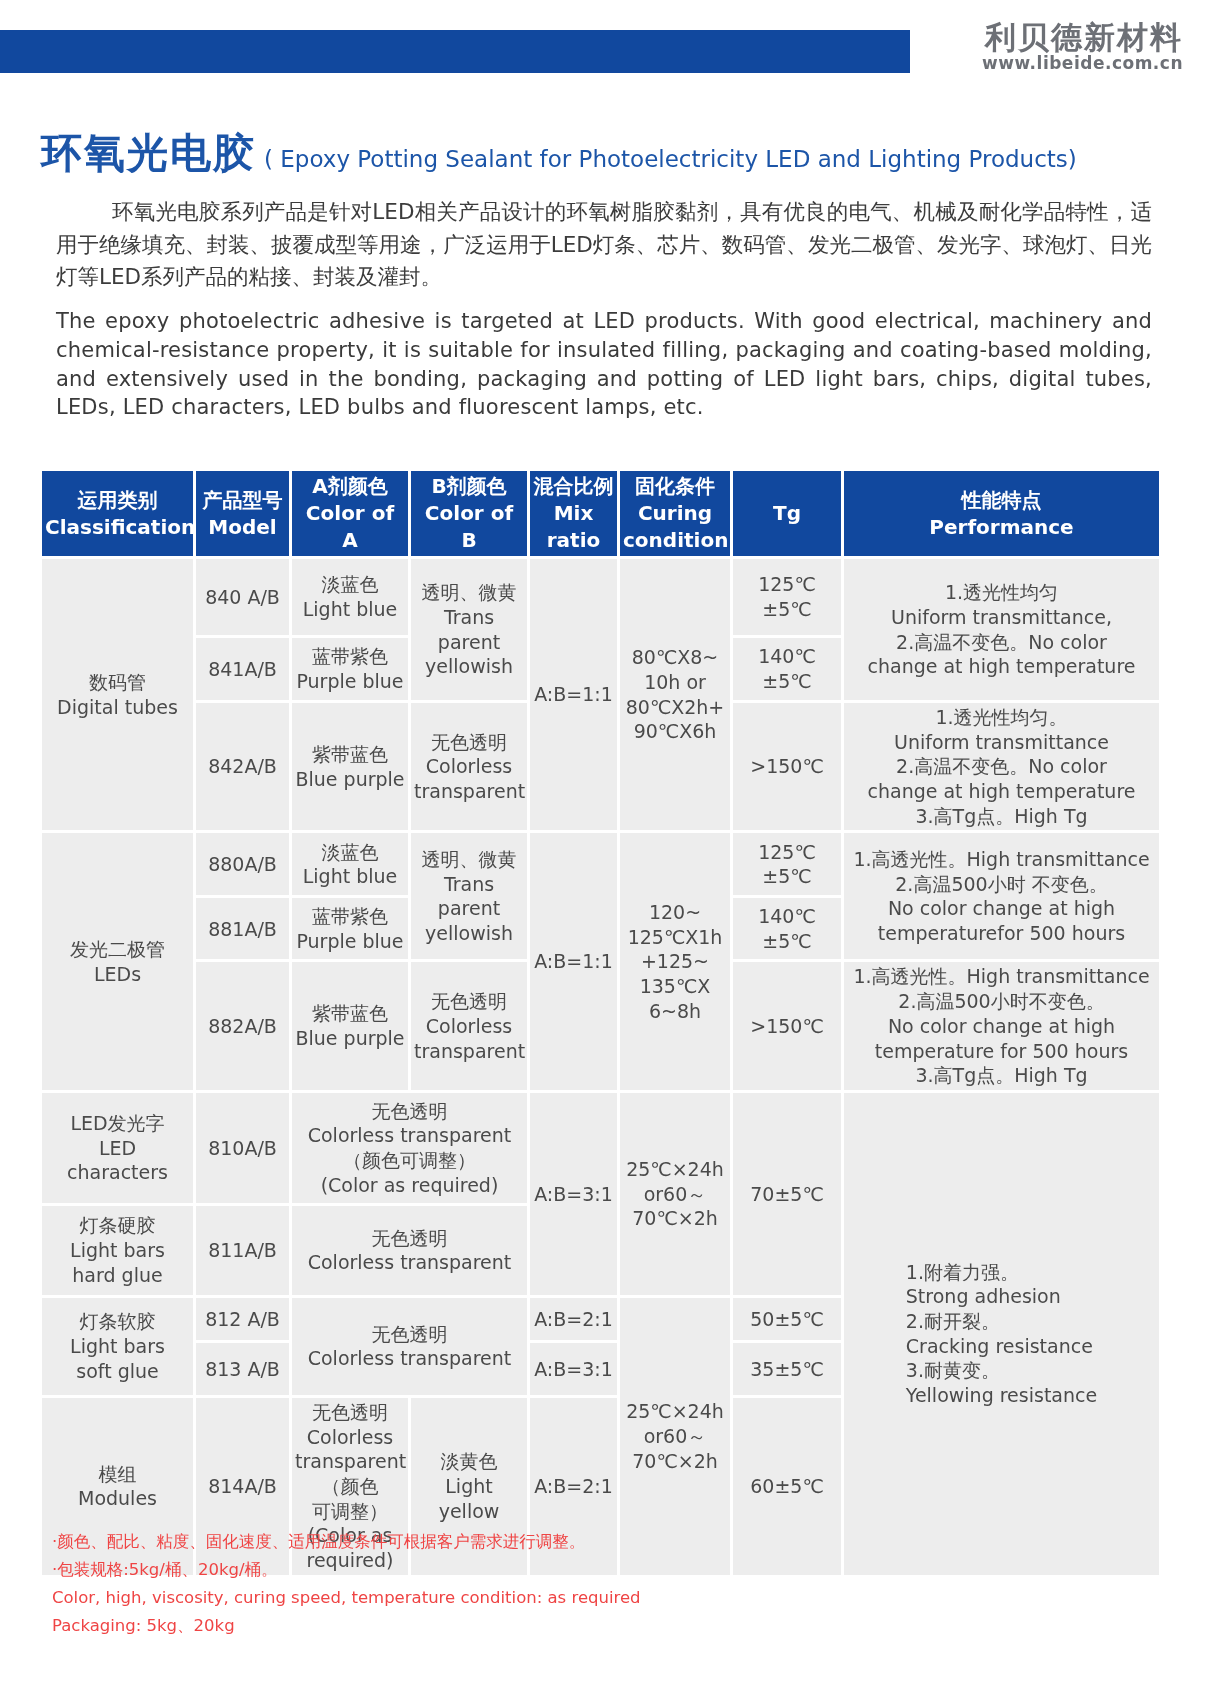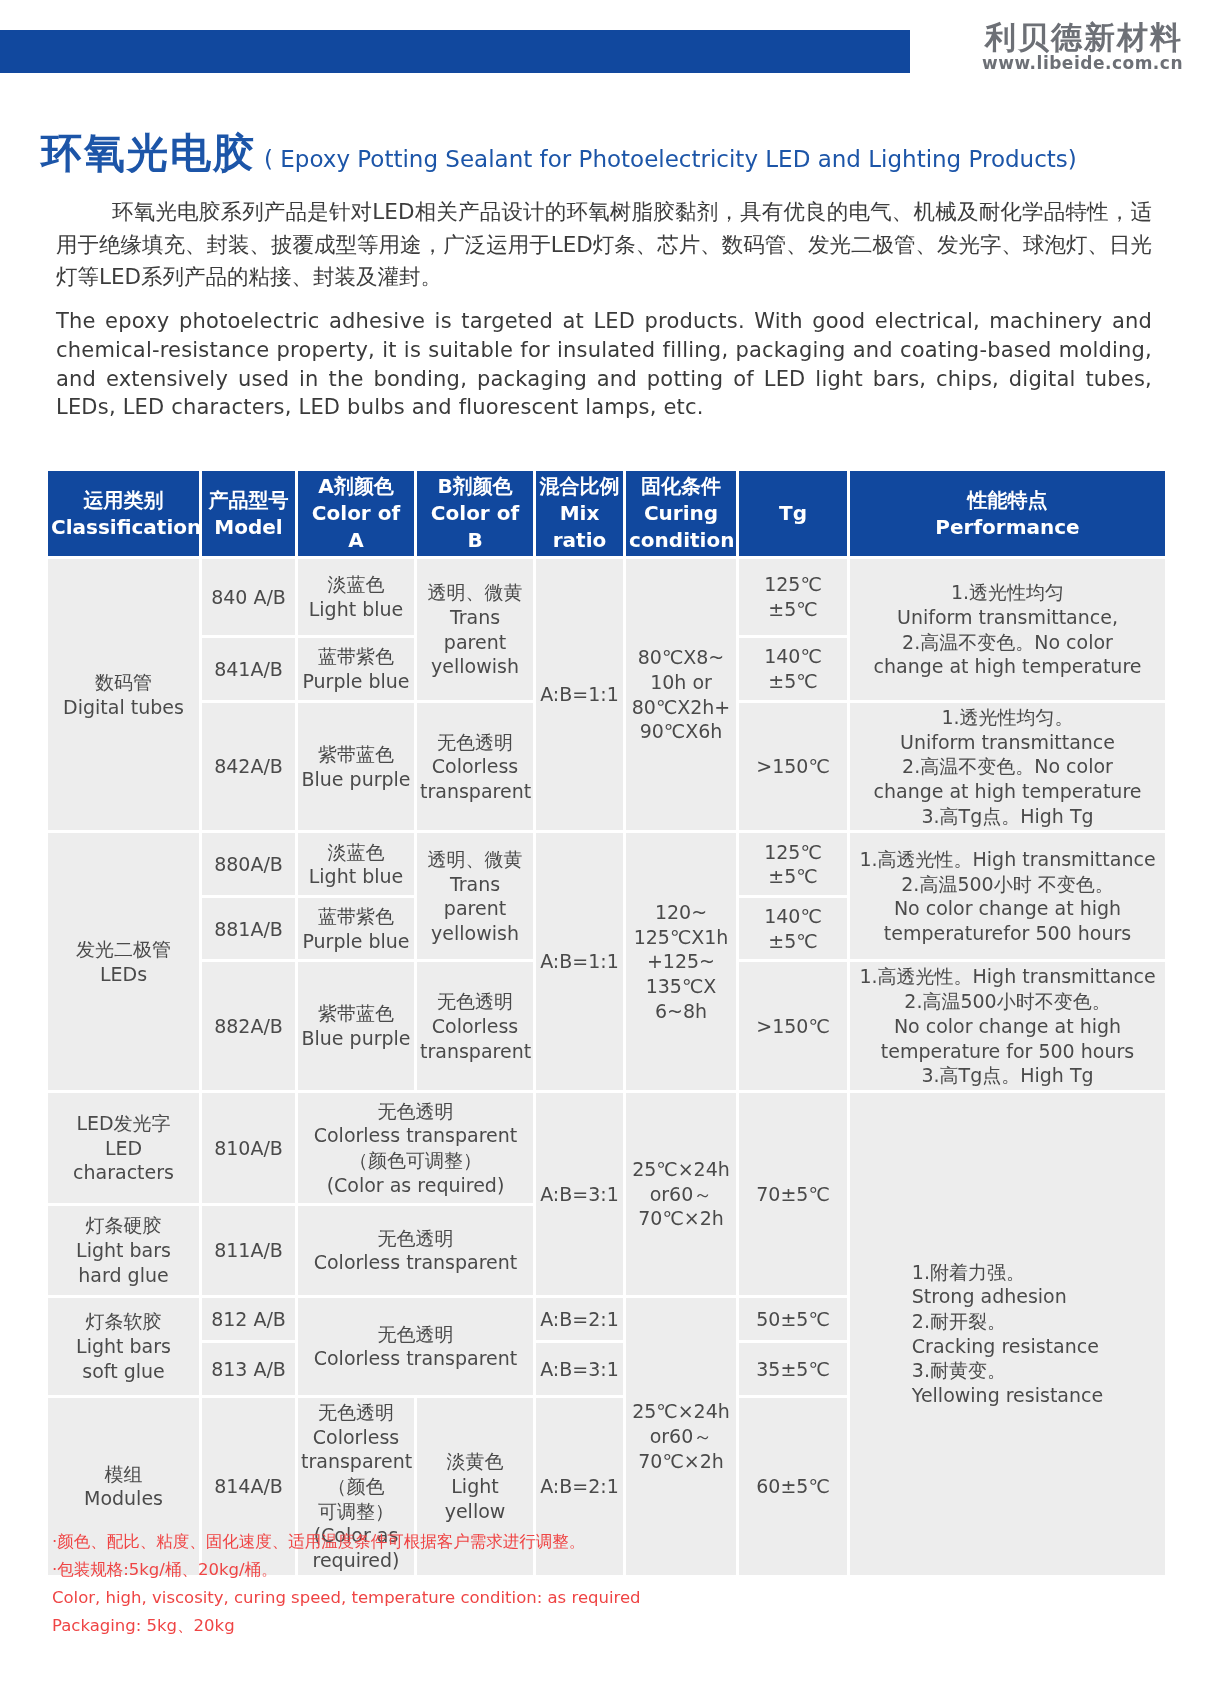--- a/index.html
+++ b/index.html
@@ -15,21 +15,21 @@
   
   .title{position:absolute;left:41px;top:126px;display:flex;align-items:baseline;gap:8px;white-space:nowrap;}
   .title-zh{font-size:41px;font-weight:700;color:#1C55A8;letter-spacing:2px;}
   .title-en{font-size:23px;font-weight:400;color:#1C55A8;}
   
   .para{position:absolute;left:52px;width:1096px;margin:4px;text-align:justify;}
   .para.zh{top:192px;font-size:21.5px;line-height:1.52;text-indent:56px;color:#3c3c3c;}
   .para.en{top:303px;font-size:21px;line-height:1.37;letter-spacing:0.2px;color:#3a3a3a;}
   
   table.spec{
-    position:absolute;left:45px;top:468px;width:1120px;
+    position:absolute;left:39px;top:468px;width:1120px;
     border-collapse:collapse;table-layout:fixed;
   }
   table.spec td,table.spec th{
     background:#EDEDED;border:3px solid #ffffff;
     text-align:center;vertical-align:middle;
     font-size:19px;line-height:1.3;color:#4a4a4a;
     white-space:pre-line;padding:2px 3px;font-weight:400;
     overflow:hidden;
   }
   table.spec th{

